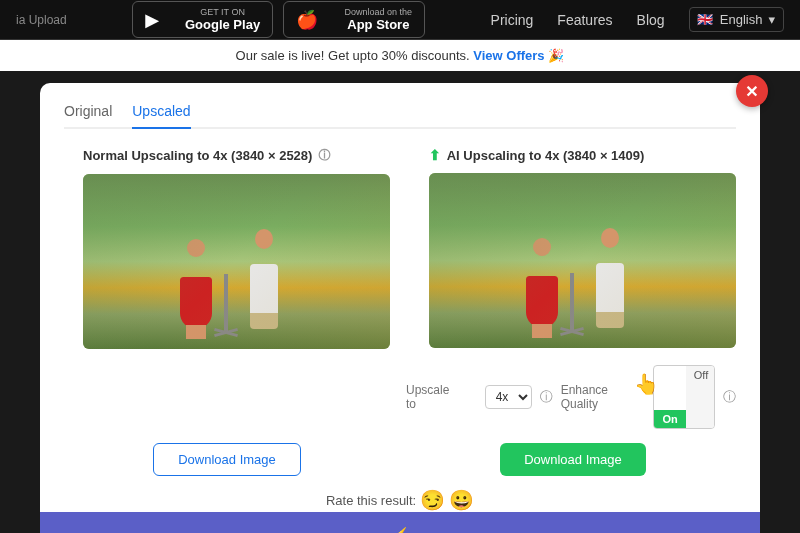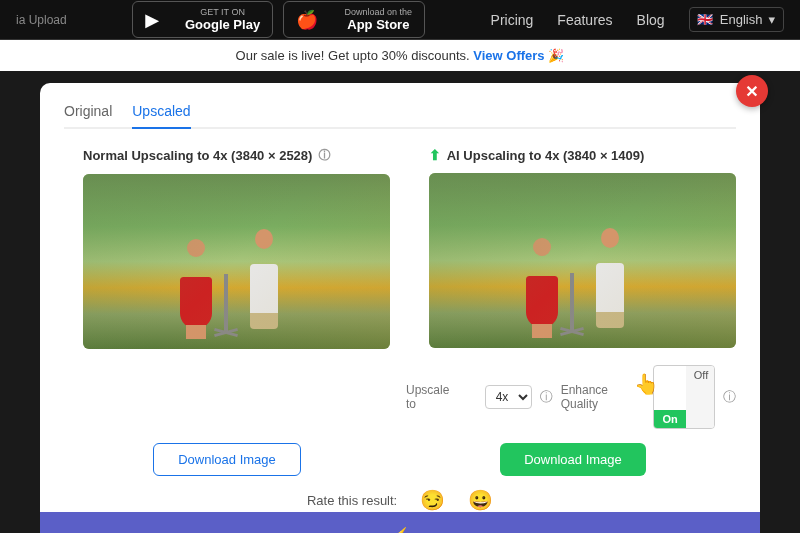--- a/index.html
+++ b/index.html
@@ -371,21 +371,21 @@
       font-size: 13px;
       font-weight: 500;
       cursor: pointer;
     }
 
     
     .rating-row {
       display: flex;
       align-items: center;
       justify-content: center;
-      gap: 23px;
+      gap: 4px;
       margin-top: 12px;
     }
     .rating-label {
       font-size: 13px;
       color: #555;
     }
     .emoji-btn {
       font-size: 20px;
       cursor: pointer;
       background: none;

